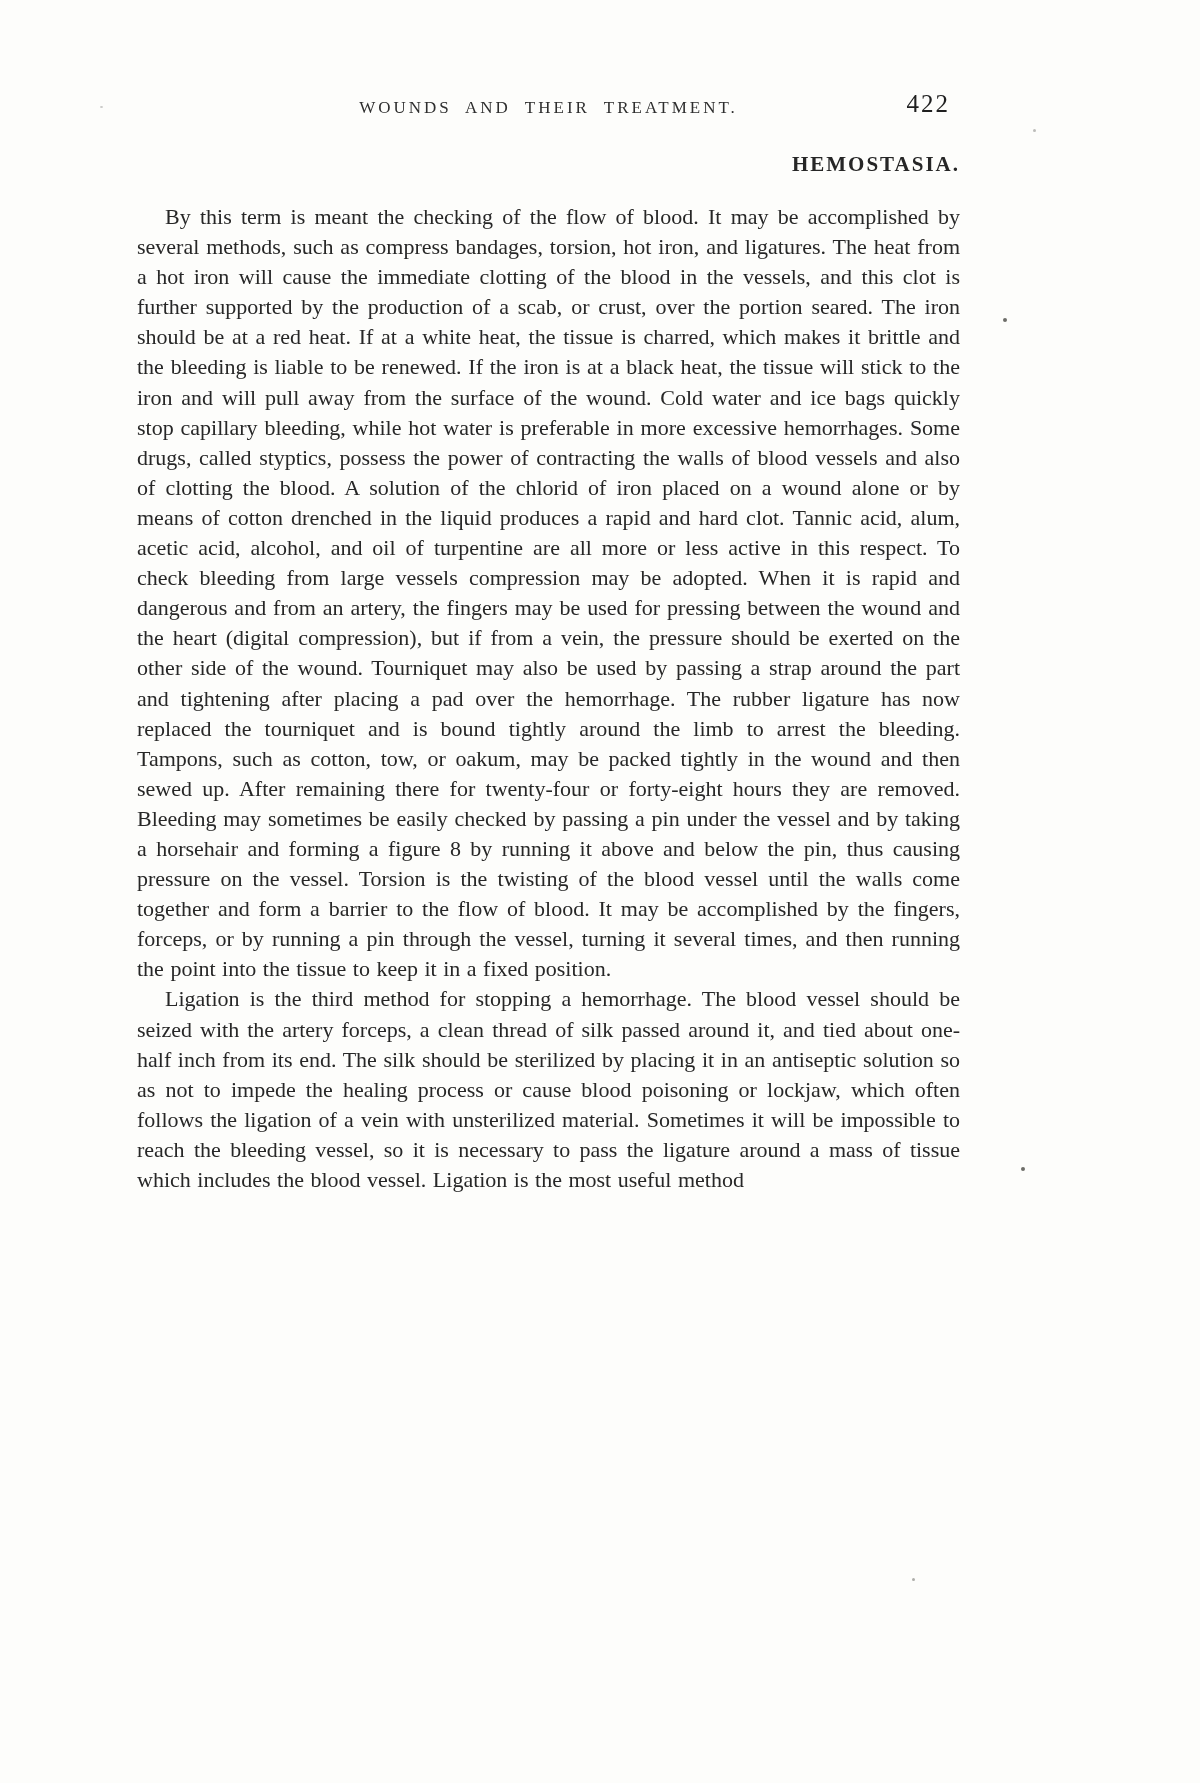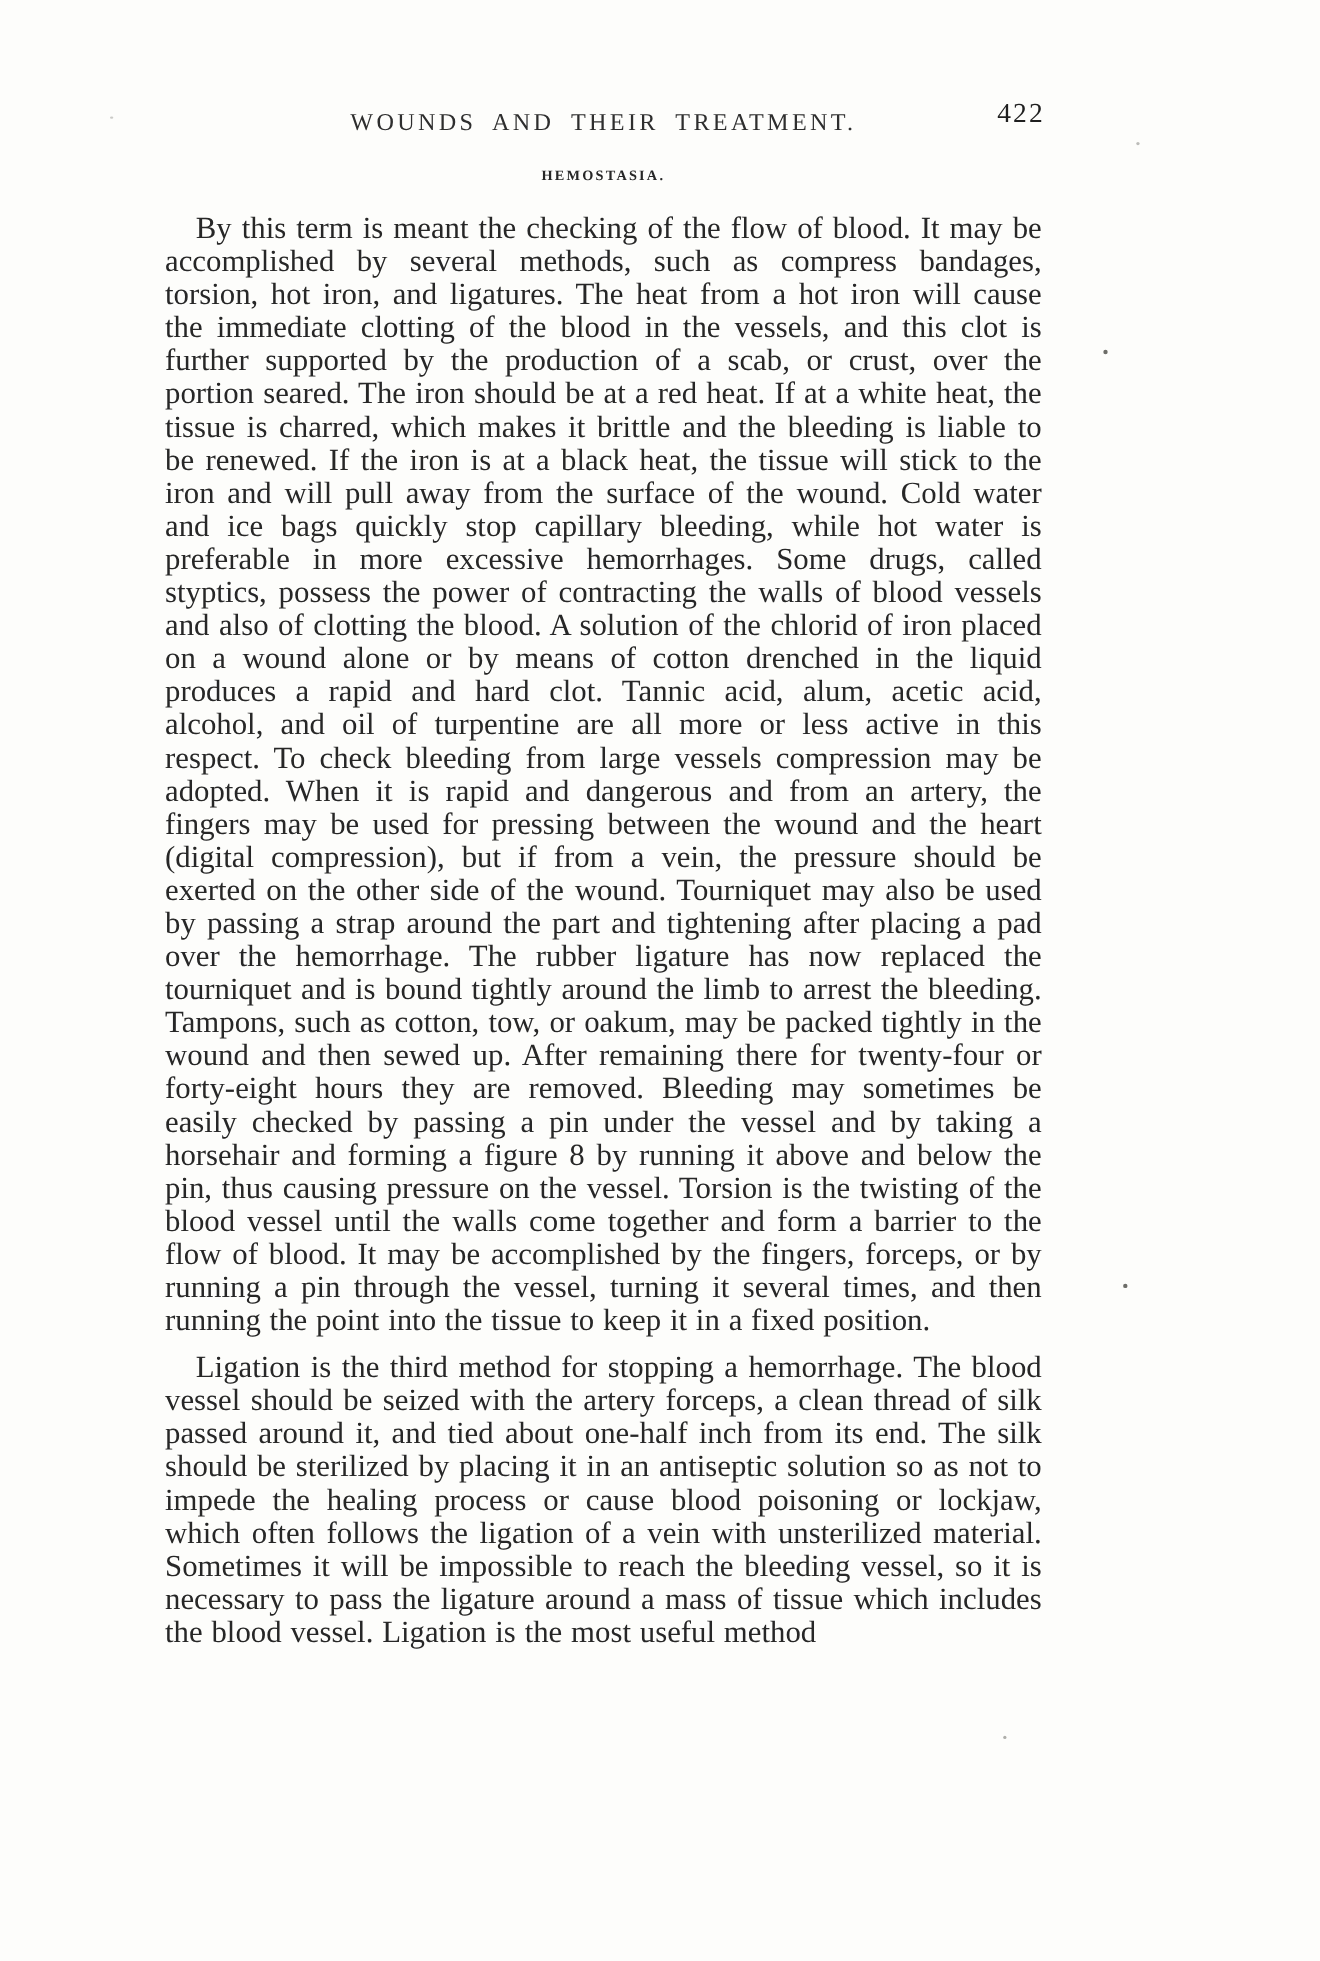--- a/index.html
+++ b/index.html
@@ -24,44 +24,44 @@
     width: 823px;
   }
   .running-head {
     position: relative;
     height: 30px;
     text-align: center;
   }
   .running-head .title {
     display: inline-block;
     padding-top: 4px;
-    font-size: 22px;
+    font-size: 17px;
     letter-spacing: 3px;
     word-spacing: 7px;
     color: #2e2e2e;
   }
   .running-head .page-number {
     position: absolute;
     right: 10px;
     top: -4px;
     font-size: 25px;
     letter-spacing: 2px;
     color: #1f1f1f;
   }
   .section-heading {
     margin: 28px 0 0 0;
-    text-align: center;
-    font-size: 13px;
+    text-align: right;
+    font-size: 21px;
     font-weight: bold;
     letter-spacing: 2px;
     color: #262626;
   }
   .body-paragraph {
-    margin: 13px;
-    font-size: 28px;
+    margin: 0;
+    font-size: 22px;
     line-height: 30.1px;
     text-align: justify;
     text-indent: 28px;
     color: #272727;
     word-spacing: 1px;
   }
   .body-paragraph.first {
     margin-top: 25px;
   }
   .scan-speck {

